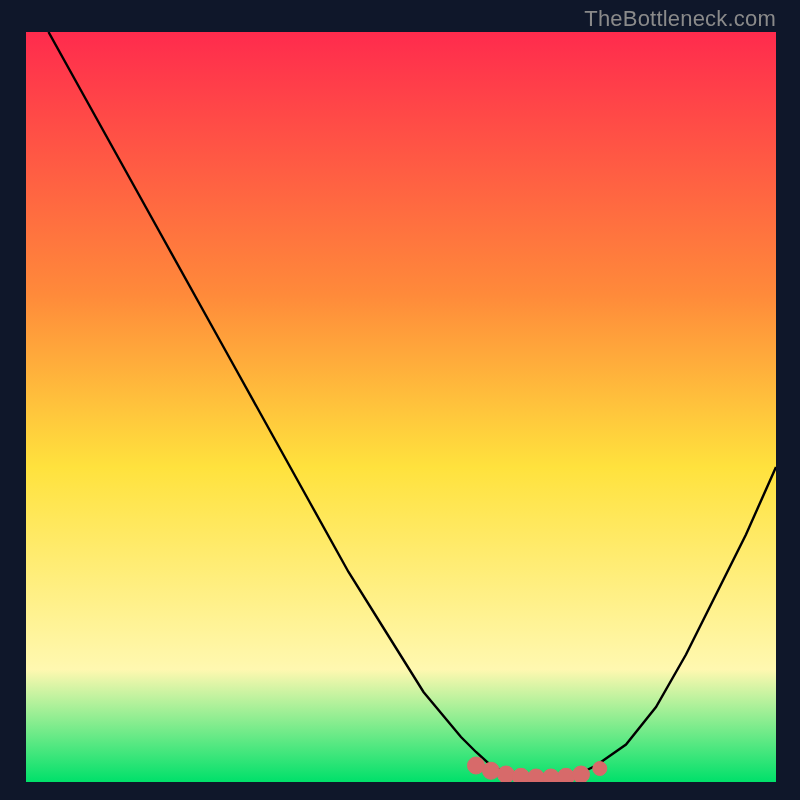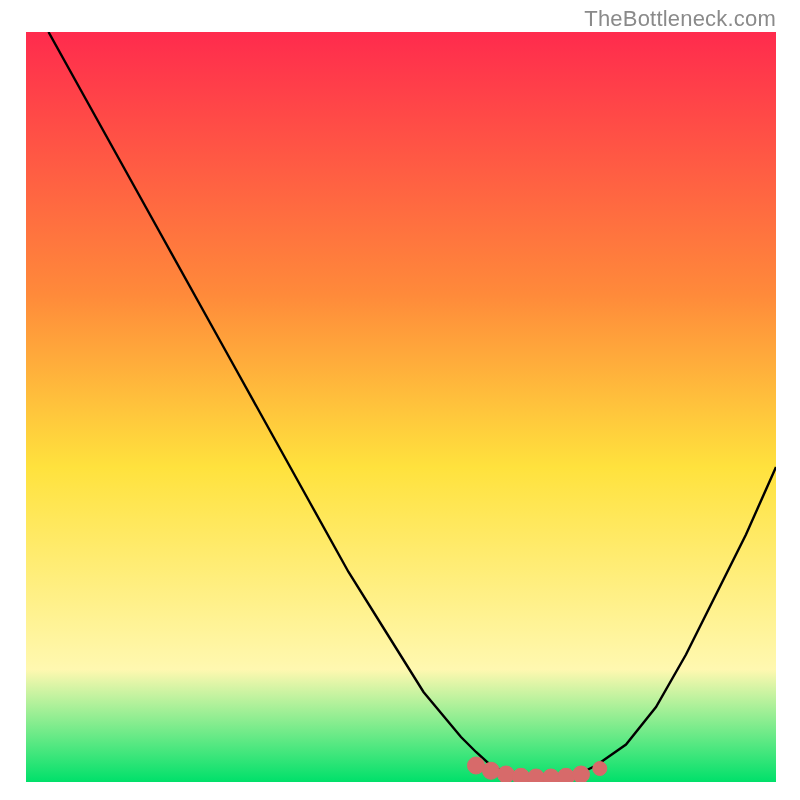--- a/index.html
+++ b/index.html
@@ -8,21 +8,21 @@
     width: 800px;
     height: 800px;
     overflow: hidden;
     background: #000;
     font-family: Arial, Helvetica, sans-serif;
   }
   .frame {
     position: absolute;
     left: 0; top: 0;
     width: 800px; height: 800px;
-    background: #ffffff;
+    background: #0f172a;
   }
   .plot-area {
     position: absolute;
     left: 26px;
     top: 32px;
     width: 750px;
     height: 750px;
     overflow: hidden;
   }
   .watermark {

